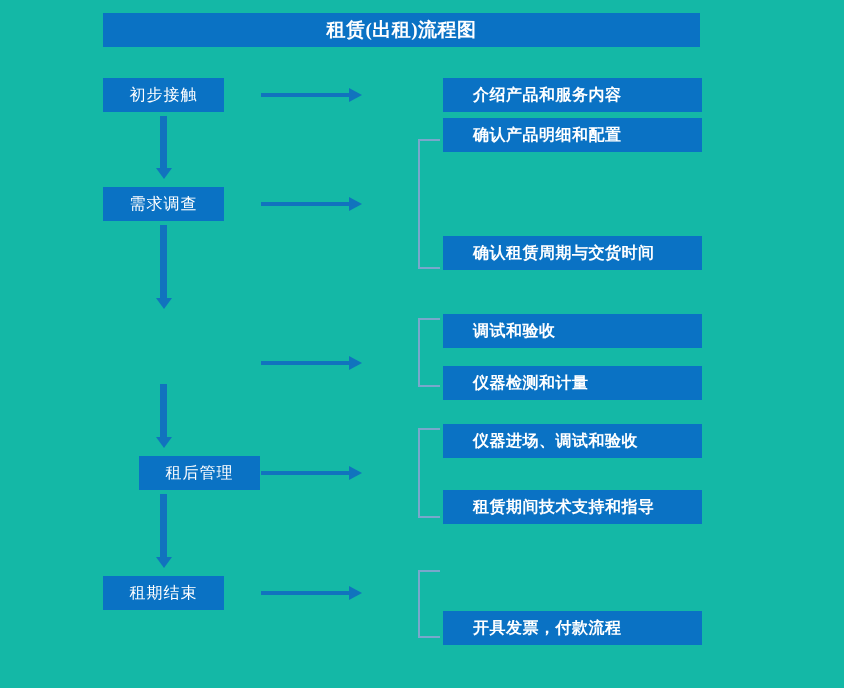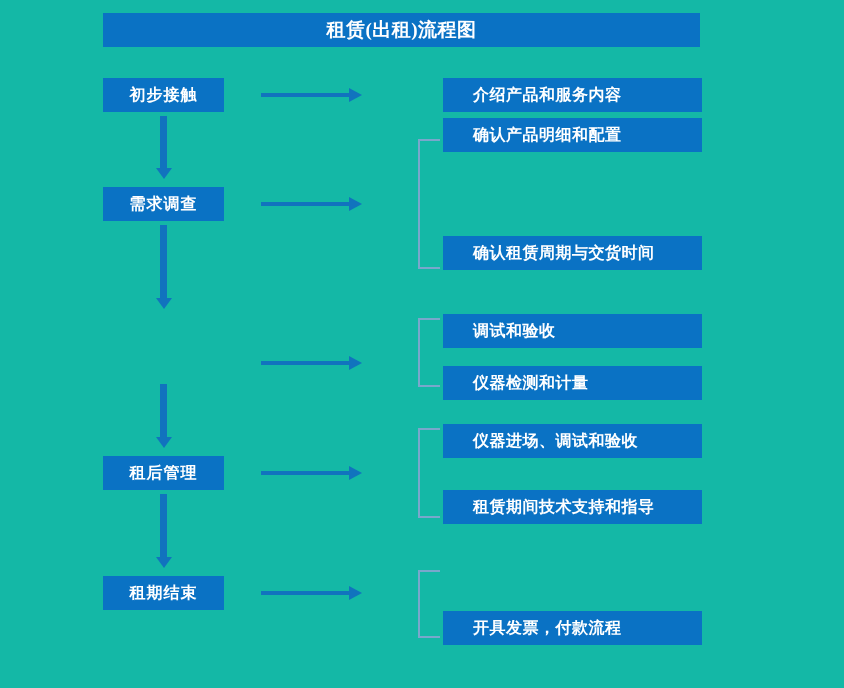--- a/index.html
+++ b/index.html
@@ -39,21 +39,21 @@
 
   
   .stage-box {
     position: absolute;
     left: 103px;
     width: 121px;
     height: 34px;
     background: #0a72c4;
     color: #ffffff;
     font-size: 16px;
-    font-weight: bold;
+    font-weight: normal;
     letter-spacing: 1px;
     display: flex;
     align-items: center;
     justify-content: center;
     box-sizing: border-box;
   }
 
   
   .detail-box {
     position: absolute;
@@ -141,21 +141,21 @@
   <div class="detail-box" style="top:118px;">确认产品明细和配置</div>
   <div class="detail-box" style="top:236px;">确认租赁周期与交货时间</div>
   <div class="v-arrow" style="top:225px; height:73px;"></div>
 
   <div class="h-arrow" style="top:361px;"></div>
   <div class="bracket" style="top:318px; height:69px;"></div>
   <div class="detail-box" style="top:314px;">调试和验收</div>
   <div class="detail-box" style="top:366px;">仪器检测和计量</div>
   <div class="v-arrow" style="top:384px; height:53px;"></div>
 
-  <div class="stage-box" style="top:456px;">租后管理</div>
+  <div class="stage-box" style="top:456px;margin-left:36px;">租后管理</div>
   <div class="h-arrow" style="top:471px;"></div>
   <div class="bracket" style="top:428px; height:90px;"></div>
   <div class="detail-box" style="top:424px;">仪器进场、调试和验收</div>
   <div class="detail-box" style="top:490px;">租赁期间技术支持和指导</div>
   <div class="v-arrow" style="top:494px; height:63px;"></div>
 
   <div class="stage-box" style="top:576px;">租期结束</div>
   <div class="h-arrow" style="top:591px;"></div>
   <div class="bracket" style="top:570px; height:68px;"></div>
   <div class="detail-box" style="top:611px;">开具发票，付款流程</div>

